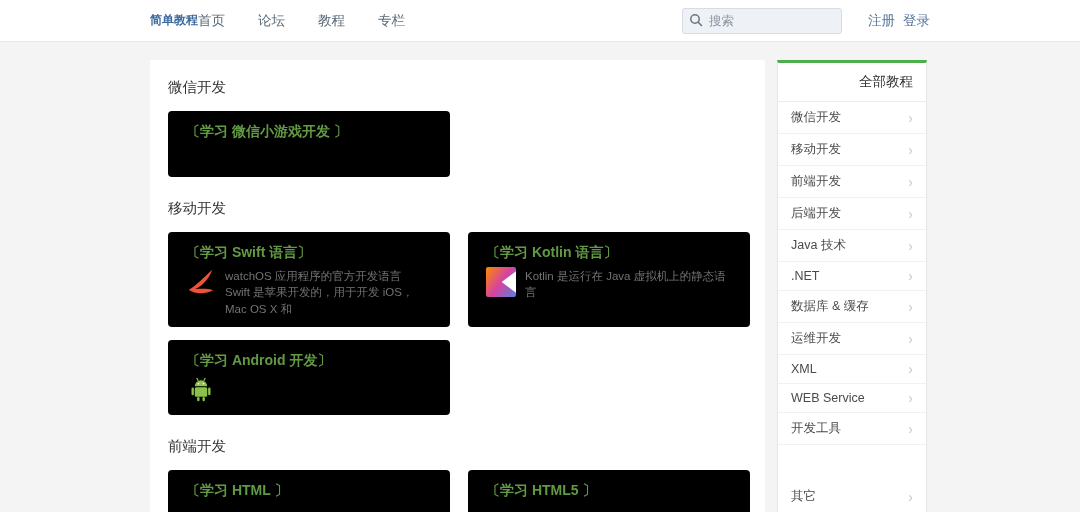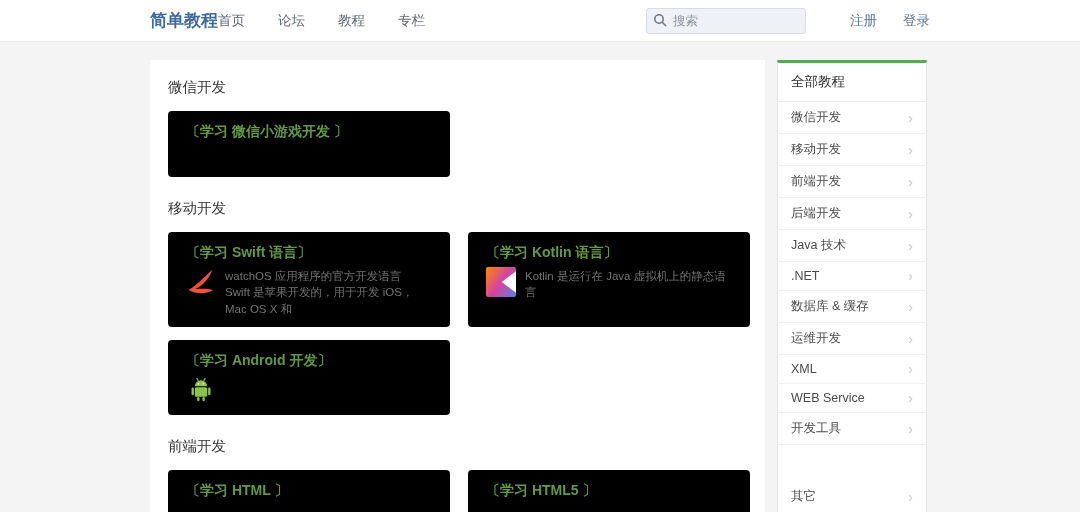--- a/index.html
+++ b/index.html
@@ -2,31 +2,31 @@
 <html><head>
 <meta charset="utf-8">
 <style>
   * { margin:0; padding:0; box-sizing:border-box; }
   html,body { width:1080px; height:512px; overflow:hidden; background:#f4f4f4;
     font-family:"Liberation Sans","DejaVu Sans",sans-serif; }
 
   
   .navbar { height:42px; background:#fff; border-bottom:1px solid #e7e7e7;
     display:flex; align-items:center; padding:0 150px; }
-  .logo { font-size:17px; font-weight:bold; color:#3c6a9e; cursor:pointer; }
+  .logo { font-size:12px; font-weight:bold; color:#3c6a9e; cursor:pointer; }
   .nav-links { display:flex; }
   .nav-link { font-size:13.5px; color:#5c6b77; margin-right:33px; cursor:pointer; }
   .nav-spacer { flex:1; }
   .search-wrap { position:relative; width:160px;border-radius:13px; }
   .search-input { width:160px; height:26px; background:#eef1f5; border:1px solid #d6dce3;
     border-radius:3px; padding:0 8px 0 26px; font-size:12.5px; color:#333; outline:none; }
   .search-input::placeholder { color:#8a939e; }
   .search-icon { position:absolute; left:7px; top:5px; width:14px; height:14px; }
   .auth-links { display:flex; margin-left:18px; }
-  .auth-link { font-size:13.5px; color:#56749c; margin-left:26px; cursor:pointer; }
+  .auth-link { font-size:13.5px; color:#56749c; margin-left:8px; cursor:pointer; }
 
   
   .page { display:flex; padding:18px 150px 0; align-items:flex-start; }
   .main-panel { width:615px; background:#fff; padding:18px 15px 20px 18px; min-height:452px; }
   .side-col { width:150px; margin-left:12px; }
 
   
   .section-title { font-size:14.5px; color:#333; margin:22px 0 14px; }
   .section:first-child .section-title { margin-top:0; }
   .cards { display:grid; grid-template-columns:282px 282px; gap:13px 18px; }
@@ -42,21 +42,21 @@
   .wx-ball { width:20px; height:20px; border-radius:50%; background:#2b2b2b;
     border:3px dotted #8f8f8f; }
   .wx-dot { position:absolute; right:2px; bottom:2px; width:7px; height:7px;
     background:#4cae4c; border:1px solid #fff; border-radius:50%; }
   .kotlin-icon { background:linear-gradient(125deg,#ff8a00 0%,#d5439f 50%,#5a7fe0 100%);
     border-radius:2px; }
   .kotlin-notch { position:absolute; inset:0; background:#fff;
     clip-path:polygon(100% 14%, 52% 50%, 100% 86%); }
 
   
-  .side-box { background:#fff; border:1px solid #e6e6e6; }
+  .side-box { background:#fff; border:1px solid #e6e6e6;text-align:right; }
   .side-box.accent { border-top:3px solid #4cae4c; }
   .side-box + .side-box { margin-top:20px; }
   .side-header { font-size:13.5px; color:#333; padding:10px 13px; border-bottom:1px solid #ececec; }
   .side-item { display:flex; align-items:center; justify-content:space-between;
     font-size:12.5px; color:#4a4a4a; padding:7px 13px; border-bottom:1px solid #f1f1f1; cursor:pointer; }
   .side-item:last-child { border-bottom:none;margin-top:36px; }
   .chevron { color:#c7c7c7; font-size:14px; line-height:1; }
 </style>
 </head>
 <body>

